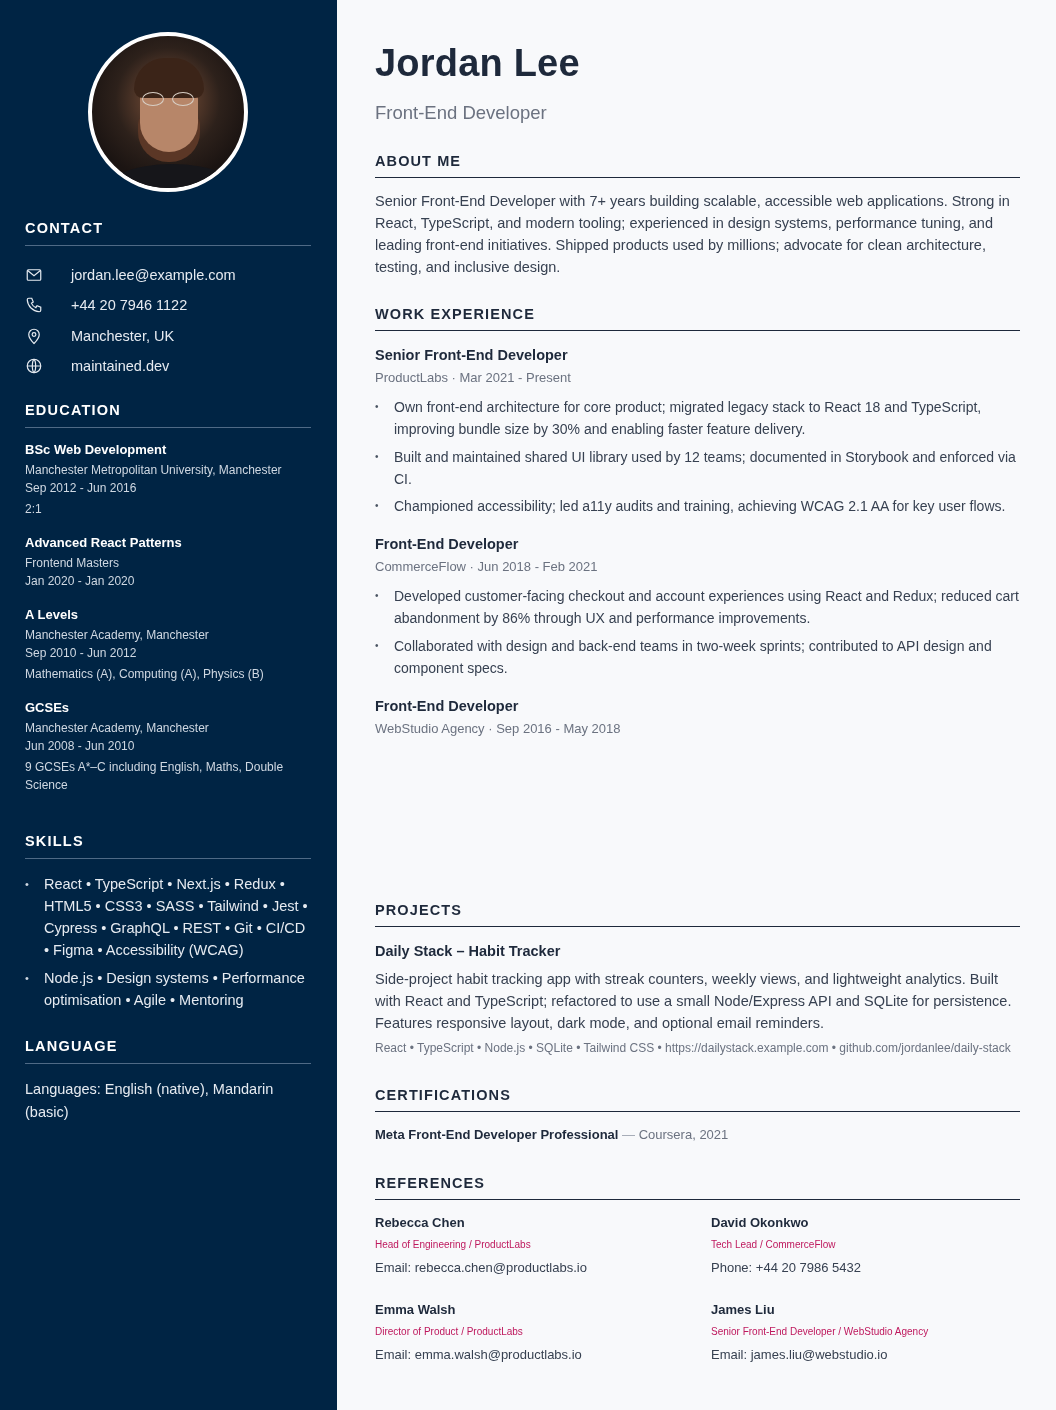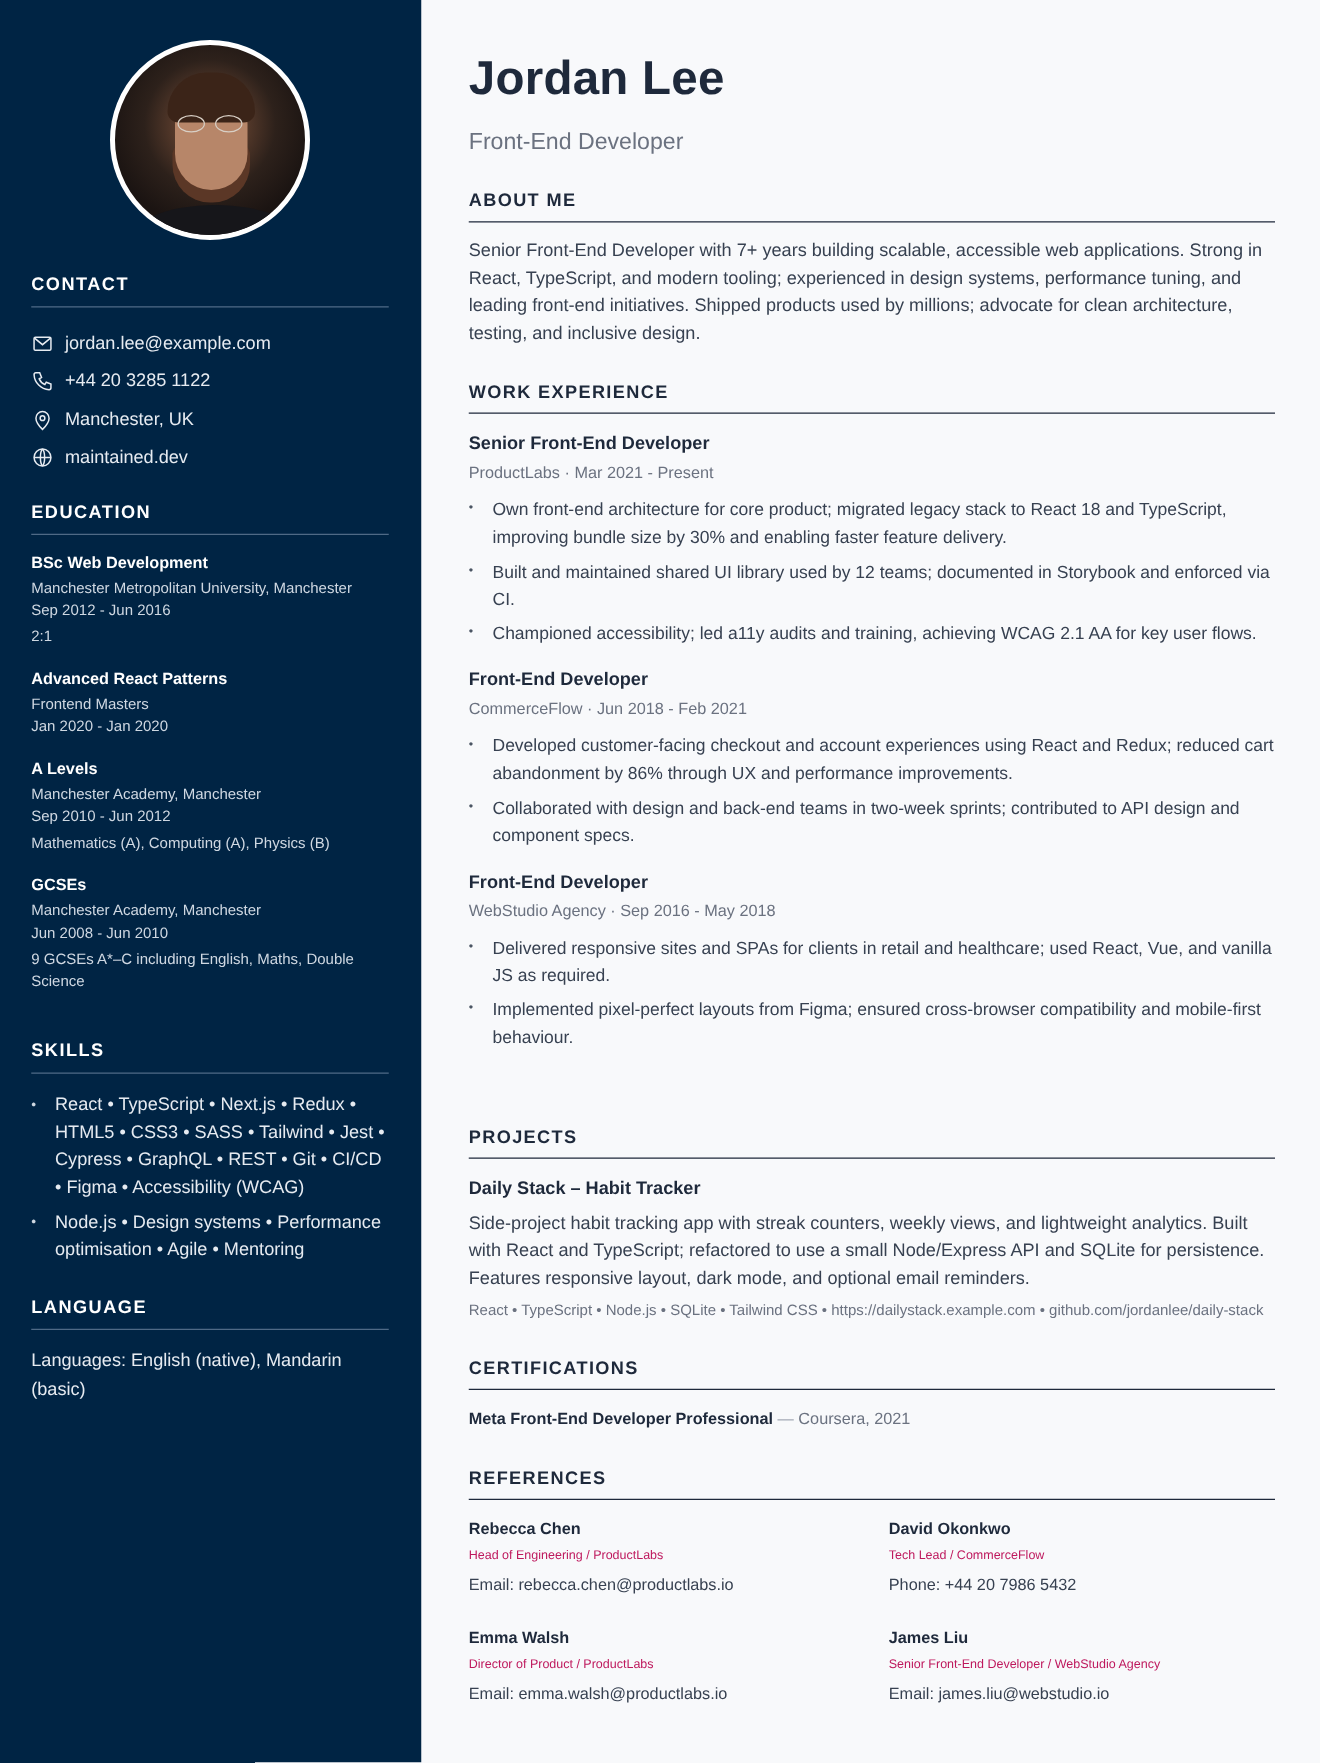--- a/index.html
+++ b/index.html
@@ -12,21 +12,21 @@
   .photo-wrap .hair { position: absolute; left: 42px; top: 22px; width: 70px; height: 40px; border-radius: 35px 35px 10px 10px; background: #3b2418; }
   .photo-wrap .face { position: absolute; left: 48px; top: 36px; width: 58px; height: 80px; border-radius: 28px 28px 30px 30px; background: #b78669; }
   .photo-wrap .beard { position: absolute; left: 46px; top: 78px; width: 62px; height: 48px; border-radius: 10px 10px 30px 30px; background: #5b3726; }
   .photo-wrap .glasses { position: absolute; left: 50px; top: 56px; width: 56px; height: 14px; }
   .photo-wrap .glasses span { position: absolute; top: 0; width: 22px; height: 14px; border: 1.5px solid #d8cfc5; border-radius: 50%; }
   .photo-wrap .shirt { position: absolute; left: 10px; top: 128px; width: 140px; height: 60px; border-radius: 50% 50% 0 0; background: #16161a; }
 
   .sb-section { position: absolute; left: 25px; width: 286px; }
   .sb-title { font-size: 14.5px; font-weight: bold; letter-spacing: 1.2px; color: #ffffff; padding-bottom: 9px; border-bottom: 1px solid #4f6a86; }
   .contact-list { margin-top: 14px; }
-  .contact-item { display: flex; align-items: center; height: 30.3px; font-size: 14.5px; color: #e6ebf1; }
+  .contact-item { display: flex; align-items: center; height: 30.3px; font-size: 14.5px; color: #e6ebf1; gap: 19px; }
   .contact-item svg { width: 18px; height: 18px; margin-right: 9px; flex: none; }
   .edu-item { margin-top: 14px; }
   .edu-item:first-of-type { margin-top: 13px; }
   .edu-name { font-size: 13px; font-weight: bold; color: #ffffff; line-height: 18px; }
   .edu-line { font-size: 12px; color: #cfd8e2; line-height: 18px; margin-top: 2px; }
   .edu-line.tight { margin-top: 0; }
   .edu-note { font-size: 12px; color: #cfd8e2; line-height: 18px; margin-top: 3px; }
   .skills-list { margin-top: 14px; list-style: none; }
   .skills-list li { position: relative; padding-left: 19px; font-size: 14.5px; line-height: 22px; color: #e6ebf1; margin-bottom: 6px; }
   .skills-list li::before { content: "•"; position: absolute; left: 0; top: 0; font-size: 11px; color: #cfd8e2; }
@@ -78,21 +78,21 @@
         <svg viewBox="0 0 24 24" fill="none" stroke="#e6ebf1" stroke-width="1.6">
             <rect x="3" y="5" width="18" height="14" rx="1.5"></rect>
             <path d="M3.5 6l8.5 7 8.5-7"></path>
           </svg>
         <span>jordan.lee@example.com</span>
       </div>
       <div class="contact-item">
         <svg viewBox="0 0 24 24" fill="none" stroke="#e6ebf1" stroke-width="1.6">
             <path d="M5 3h4l2 5-2.5 1.5a11 11 0 0 0 6 6L16 13l5 2v4a2 2 0 0 1-2 2A17 17 0 0 1 3 5a2 2 0 0 1 2-2z"></path>
           </svg>
-        <span>+44 20 3285 1122</span>
+        <span>+44 20 7946 1122</span>
       </div>
       <div class="contact-item">
         <svg viewBox="0 0 24 24" fill="none" stroke="#e6ebf1" stroke-width="1.6">
             <path d="M12 22s7-7 7-12a7 7 0 0 0-14 0c0 5 7 12 7 12z"></path>
             <circle cx="12" cy="10" r="2.5"></circle>
           </svg>
         <span>Manchester, UK</span>
       </div>
       <div class="contact-item">
         <svg viewBox="0 0 24 24" fill="none" stroke="#e6ebf1" stroke-width="1.6">
@@ -169,24 +169,20 @@
       <div class="job-title">Front-End Developer</div>
       <div class="job-meta">CommerceFlow · Jun 2018 - Feb 2021</div>
       <ul class="bullets">
         <li>Developed customer-facing checkout and account experiences using React and Redux; reduced cart abandonment by 86% through UX and performance improvements.</li>
         <li>Collaborated with design and back-end teams in two-week sprints; contributed to API design and component specs.</li>
       </ul>
     </div>
     <div class="job">
       <div class="job-title">Front-End Developer</div>
       <div class="job-meta">WebStudio Agency · Sep 2016 - May 2018</div>
-      <ul class="bullets">
-        <li>Delivered responsive sites and SPAs for clients in retail and healthcare; used React, Vue, and vanilla JS as required.</li>
-        <li>Implemented pixel-perfect layouts from Figma; ensured cross-browser compatibility and mobile-first behaviour.</li>
-      </ul>
     </div>
   </section>
 
   <section class="m-section" style="top:902px">
     <h2 class="m-title">PROJECTS</h2>
     <div class="proj-title">Daily Stack – Habit Tracker</div>
     <p class="proj-desc">Side-project habit tracking app with streak counters, weekly views, and lightweight analytics. Built with React and TypeScript; refactored to use a small Node/Express API and SQLite for persistence. Features responsive layout, dark mode, and optional email reminders.</p>
     <div class="proj-tags">React • TypeScript • Node.js • SQLite • Tailwind CSS • https://dailystack.example.com • github.com/jordanlee/daily-stack</div>
   </section>
 

